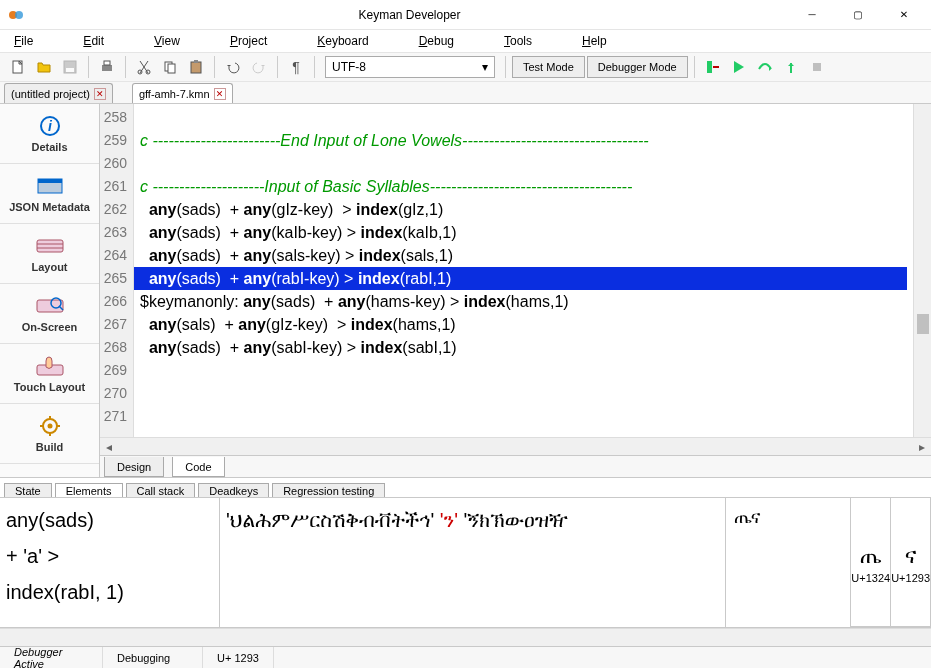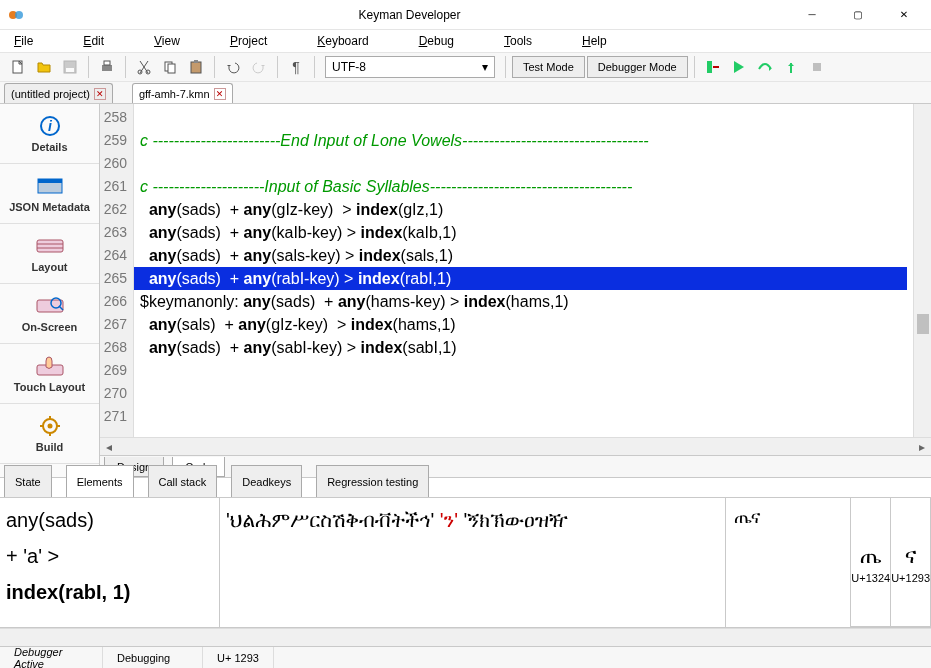--- a/index.html
+++ b/index.html
@@ -51,21 +51,21 @@
 .editor-scroll .arrow { width:18px; text-align:center; color:#666; }
 .editor-scroll .track { flex:1; height:12px; }
 .editor-scroll .arrow-right{ width:18px; text-align:center; color:#666;}
 
 .editor-tabs { height: 22px; display:flex; align-items:flex-end; border-top:1px solid #c9c9c9; background:#f7f7f7; padding-left:4px;}
 .etab { height:20px; padding:0 12px; border:1px solid #aaa; border-top:none; font-size:11px; display:flex; align-items:center; background:#eee; margin-right:8px;}
 .etab.active { background:#fff; font-weight:normal; }
 
 
 .dbgtabs { height: 20px; display:flex; align-items:flex-end; padding-left:4px; background:#fff; border-bottom:1px solid #c9c9c9;}
-.dtab { height:32px; padding:0 10px; font-size:11px; border:1px solid #aaa; border-bottom:none; margin-right:14px; display:flex; align-items:center; background:#eee;}
+.dtab { height:14px; padding:0 10px; font-size:11px; border:1px solid #aaa; border-bottom:none; margin-right:3px; display:flex; align-items:center; background:#eee;}
 .dtab.active { background:#fff; }
 
 
 .dbgrow { display:flex; height: 130px; border-bottom:1px solid #c9c9c9;}
 .dbgcell { border-right:1px solid #c9c9c9; padding: 4px 6px; font-family: Consolas, monospace; font-size: 20px; overflow:hidden; }
 .dbgcell.leftc { width: 220px; }
 .dbgcell.midc { flex:1; }
 .redglyph { color:#c00; }
 .small-panel { width: 205px; display:flex; flex-direction:row;}
 .small-panel .preview { flex:1; display:flex; align-items:flex-start; padding:8px; font-size:18px; font-family: Consolas, monospace;}
@@ -316,21 +316,21 @@
   <div class="dtab active">Elements</div>
   <div class="dtab">Call stack</div>
   <div class="dtab">Deadkeys</div>
   <div class="dtab">Regression testing</div>
 </div>
 
 <div class="dbgrow">
   <div class="dbgcell leftc" id="dbg-col1">
       <div style="line-height: 36px;">any(sads)</div>
       <div style="line-height: 36px;">+ 'a' &gt;</div>
-      <div style="line-height: 36px; font-weight: bold;">index(rabI, 1)</div>
+      <div style="line-height: 36px;">index(rabI, 1)</div>
     </div>
   <div class="dbgcell midc" id="dbg-col2">
       <div style="line-height: 36px; white-space: nowrap;"><span>'ህልሕምሥርስሽቅብቭትችኅ'</span>  <span class="redglyph">'ን'</span>  <span>'ኝክኽውዐዝዥ</span></div>
       <div style="line-height: 36px; white-space: nowrap;">&nbsp;</div>
     </div>
   <div class="small-panel">
     <div class="preview">ጤና</div>
     <div class="pair">
       <div>
         <span class="glyph">ጤ</span>

